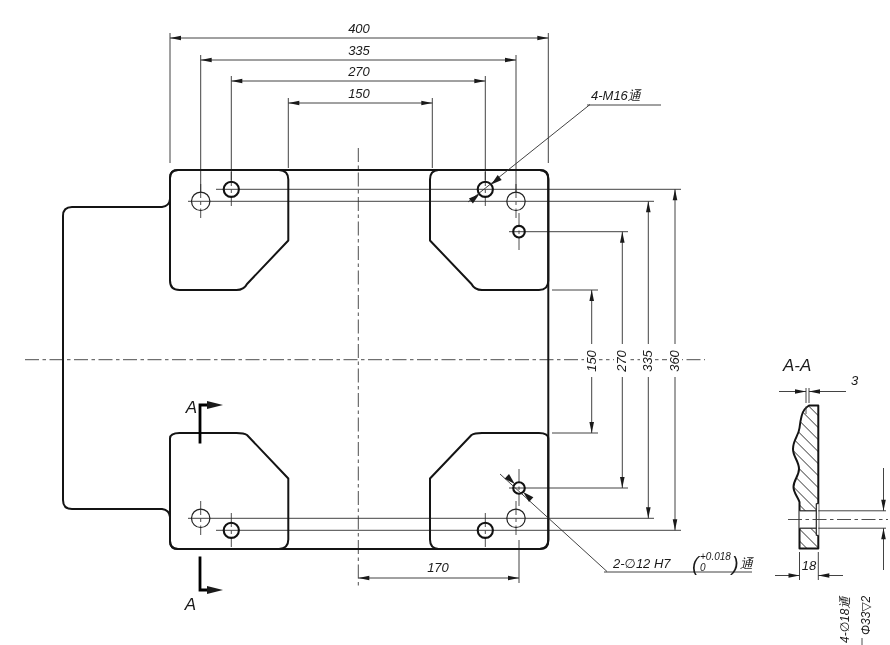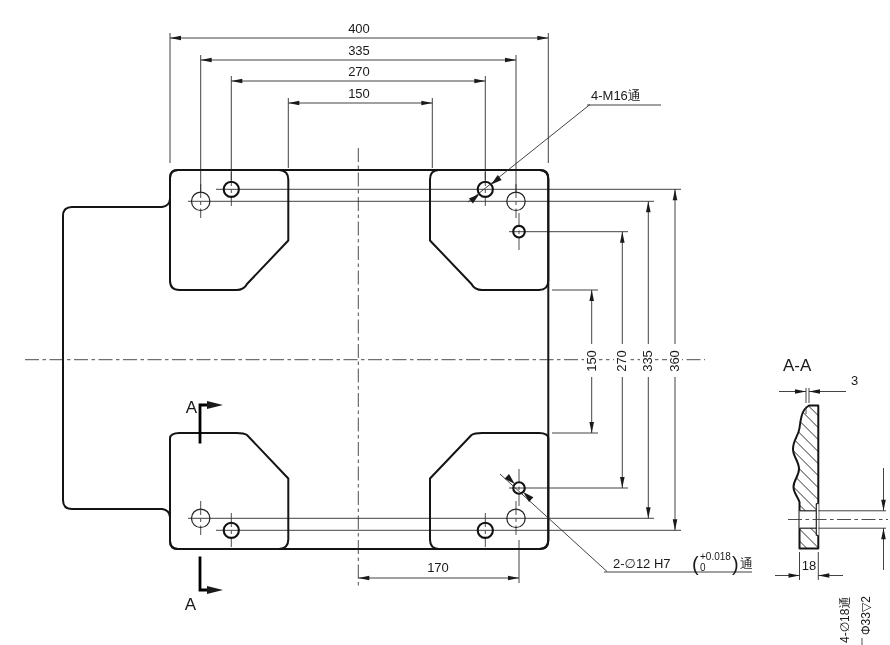--- a/index.html
+++ b/index.html
@@ -1,16 +1,16 @@
 <!DOCTYPE html>
 <html><head>
 <meta charset="utf-8">
 <style>
   html,body{margin:0;padding:0;background:#ffffff;}
-  #canvas{position:relative;width:890px;height:645px;background:#ffffff;overflow:hidden;}
+  #canvas{position:relative;width:890px;height:645px;background:#ffffff;overflow:hidden;font-style:italic;}
   svg{position:absolute;left:0;top:0;}
   svg text{font-family:"Liberation Sans","DejaVu Sans",sans-serif;fill:#1a1a1a;}
   .t13{font-size:13px;}
   .t12{font-size:12px;}
   .t10{font-size:10px;}
   .t17{font-size:17px;}
   .t20{font-size:20px;font-weight:300;}
   .thick{stroke:#141414;stroke-width:2;fill:none;stroke-linejoin:round;stroke-linecap:round;}
   .thin{stroke:#3a3a3a;stroke-width:0.9;fill:none;}
   .dim{stroke:#2e2e2e;stroke-width:0.9;fill:none;}

